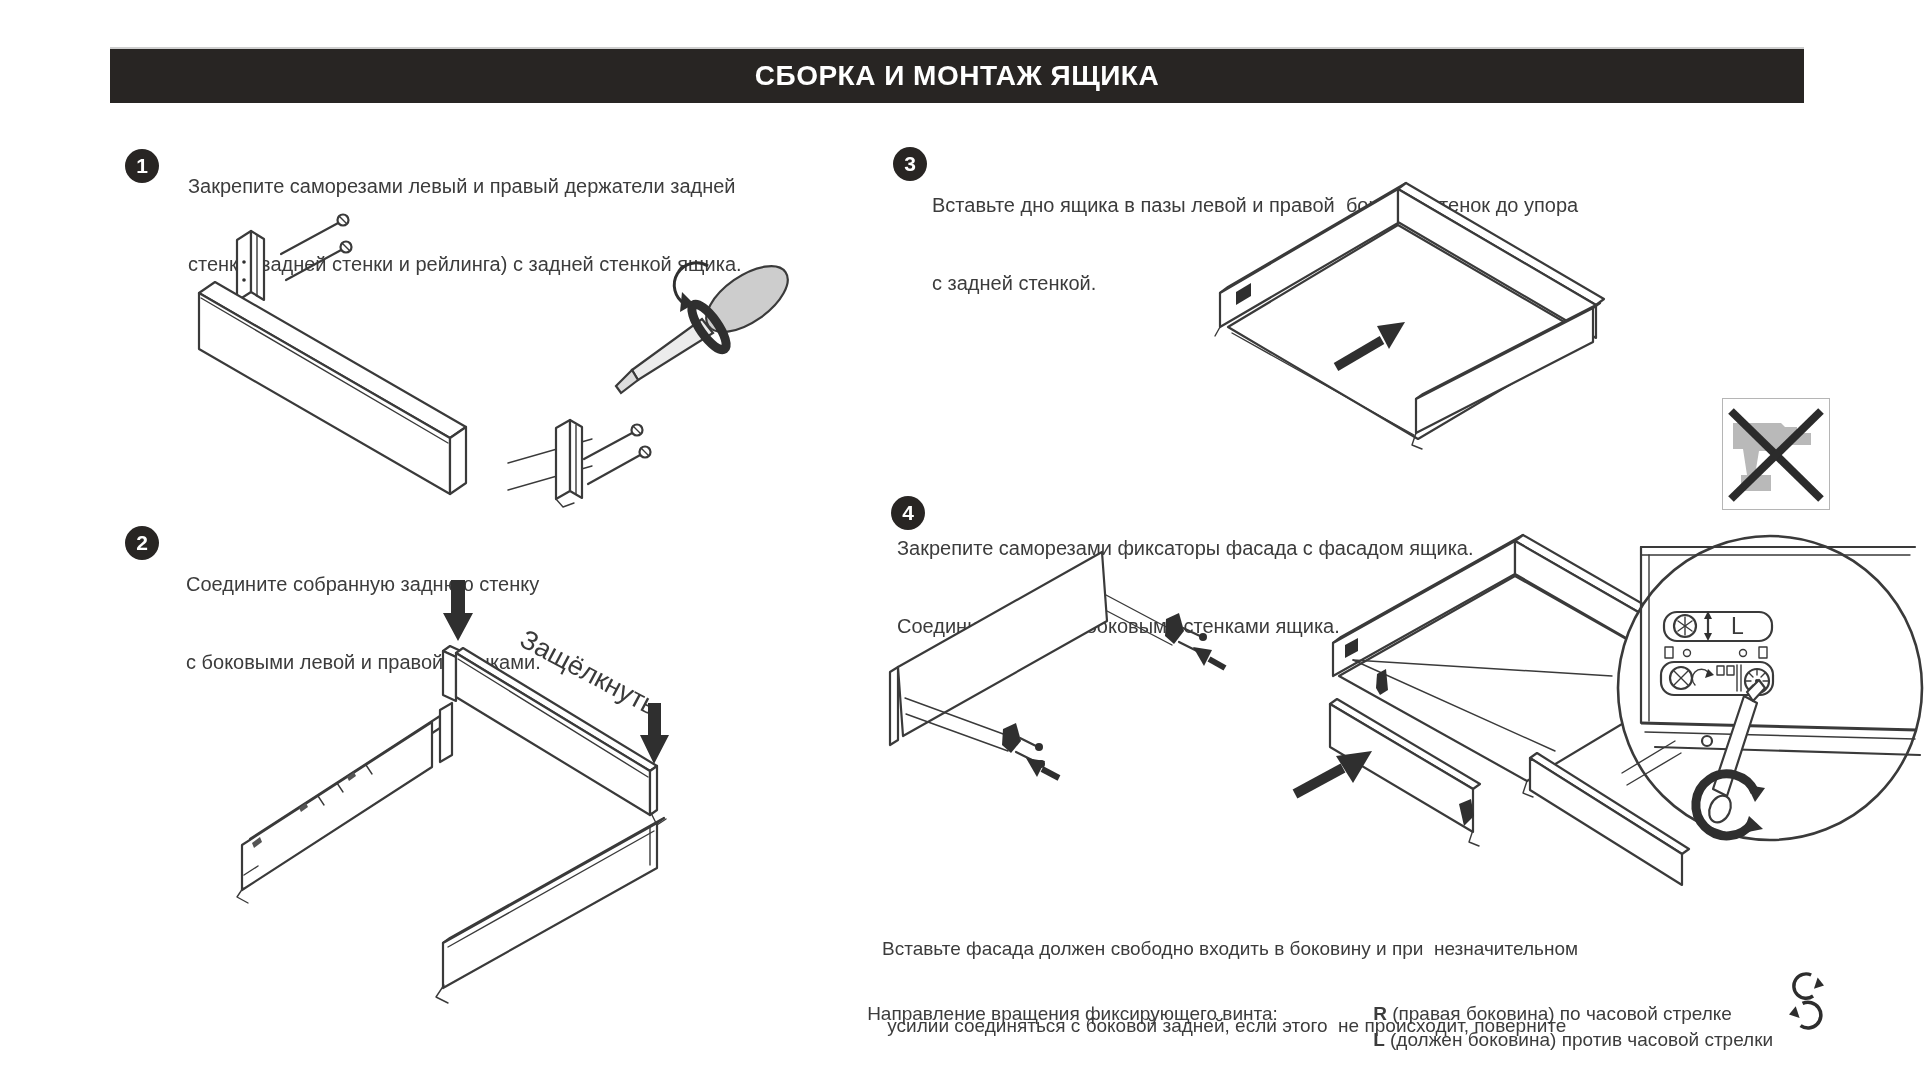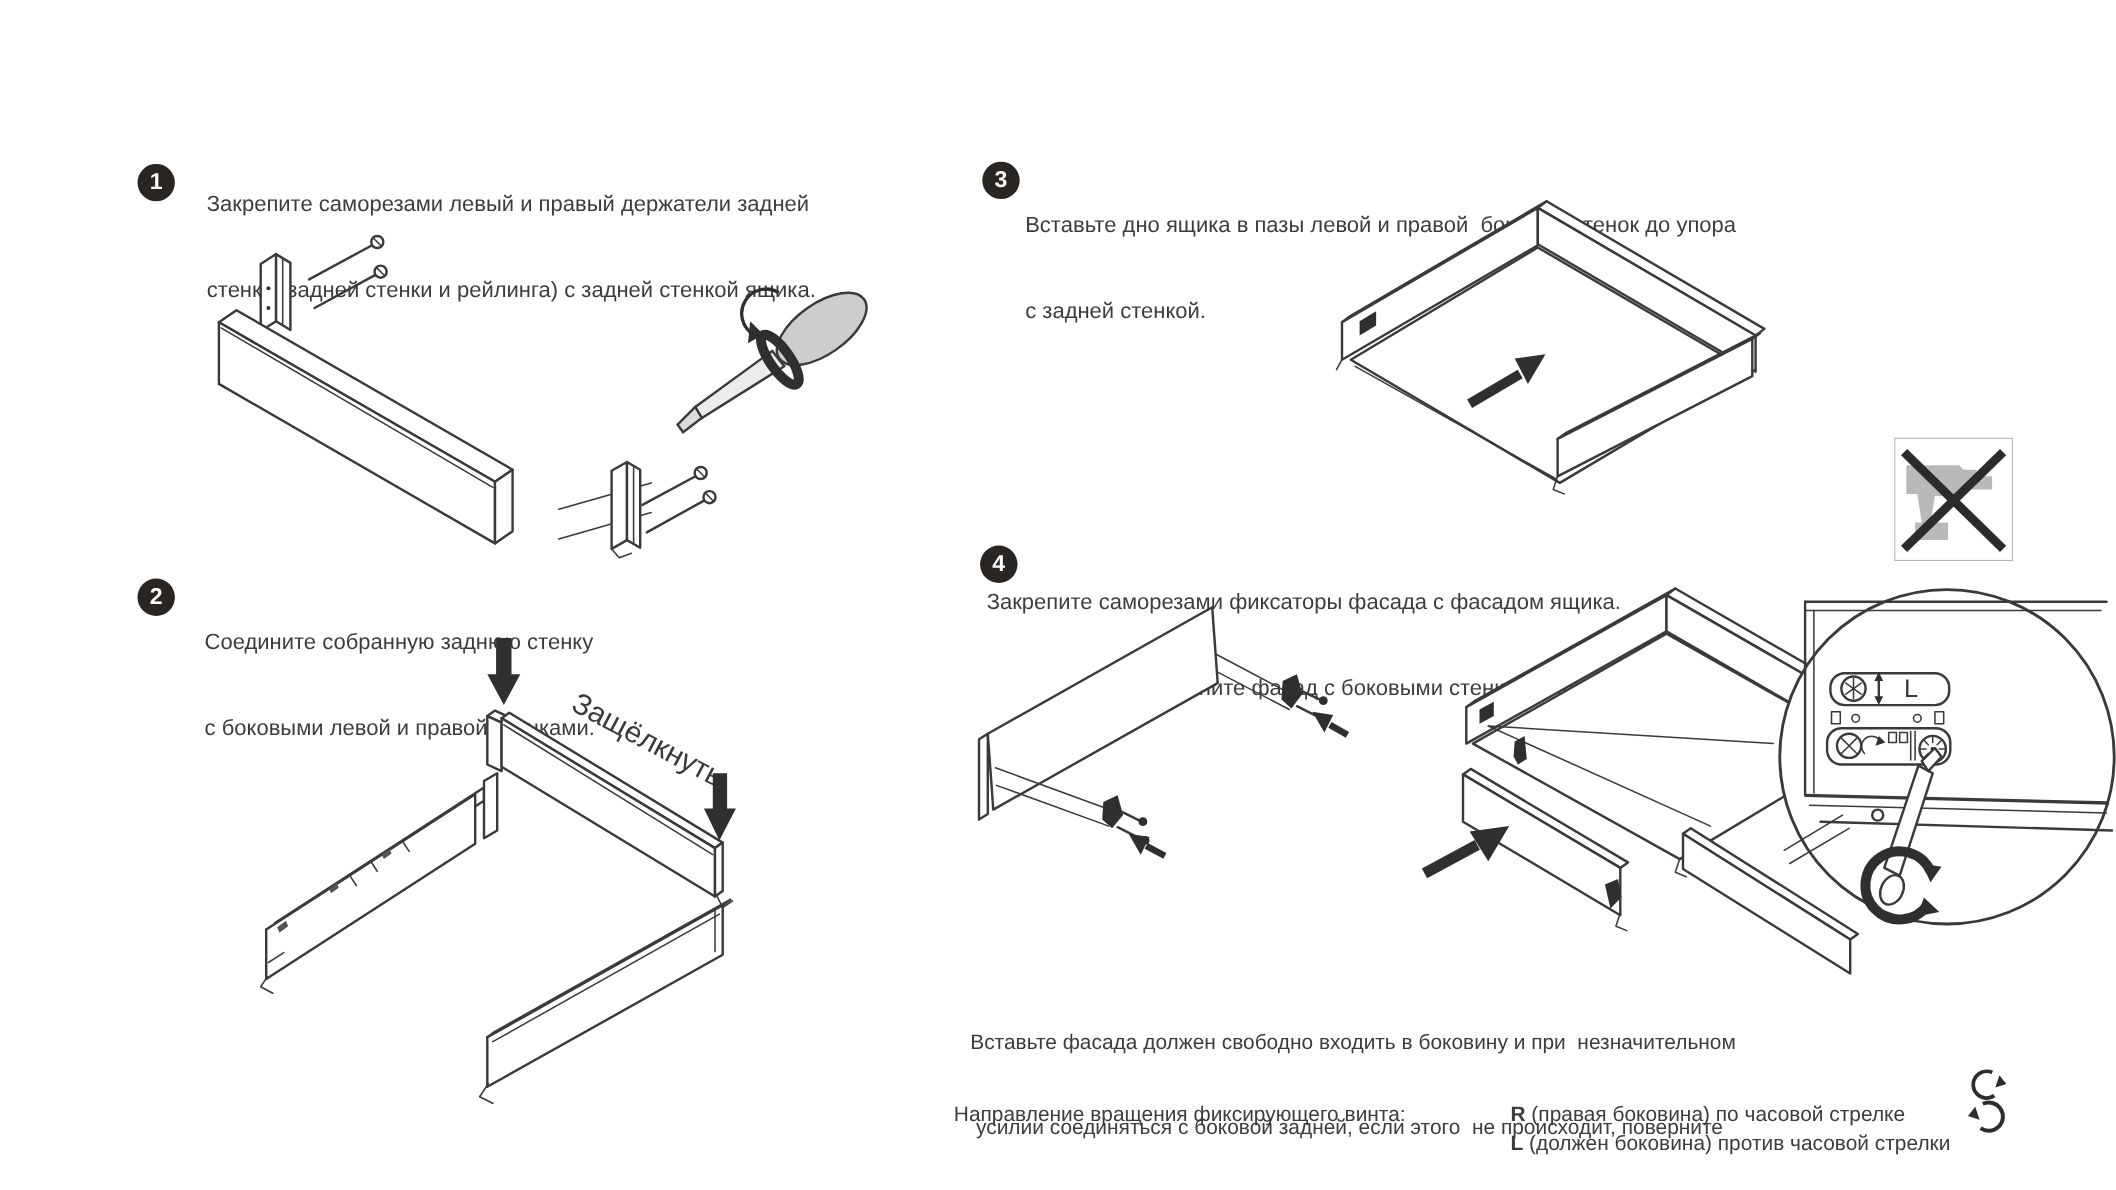--- a/index.html
+++ b/index.html
@@ -21,20 +21,23 @@
   .dark{fill:#2f2f2f;stroke:none;}
   .dark2{fill:#555;stroke:none;}
   .svgtext{font-family:"Liberation Sans",sans-serif;fill:#3a3a3a;}
   .nodrill{position:absolute;left:1722px;top:398px;width:106px;height:110px;border:1px solid #b5b5b5;background:#fff;}
 </style>
 </head>
 <body>
 
 <div class="page">
 
+  <div class="titlebar">
+    <h1>СБОРКА И МОНТАЖ ЯЩИКА</h1>
+  </div>
 
   <div class="badge" style="left:125px;top:149px;">
     <span>1</span>
     </div>
   <div class="steptext" style="left:188px;top:121px;">
     <div>Закрепите саморезами левый и правый держатели задней</div>
     <div>стенки (задней стенки и рейлинга) с задней стенкой ящика.</div>
   </div>
 
   <div class="badge" style="left:125px;top:526px;">
@@ -49,21 +52,21 @@
     <span>3</span>
     </div>
   <div class="steptext" style="left:932px;top:140px;">
     <div>Вставьте дно ящика в пазы левой и правой  боковых стенок до упора</div>
     <div>с задней стенкой.</div>
   </div>
 
   <div class="badge" style="left:891px;top:496px;">
     <span>4</span>
     </div>
-  <div class="steptext" style="left:897px;top:483px;text-align:right;">
+  <div class="steptext" style="left:897px;top:483px;">
     <div>Закрепите саморезами фиксаторы фасада с фасадом ящика.</div>
     <div>Соедините фасад с боковыми стенками ящика.</div>
   </div>
 
   <svg style="left:185px;top:200px;" width="575" height="315" viewBox="0 0 575 315">
     <g>
       <polygon class="face" points="52,40 66,31 66,92 52,101"></polygon>
       <polygon class="face" points="66,31 79,39 79,100 66,92"></polygon>
       <line class="thin" x1="72" y1="36" x2="72" y2="96"></line>
       <circle class="dark" cx="59" cy="62" r="1.8"></circle>

